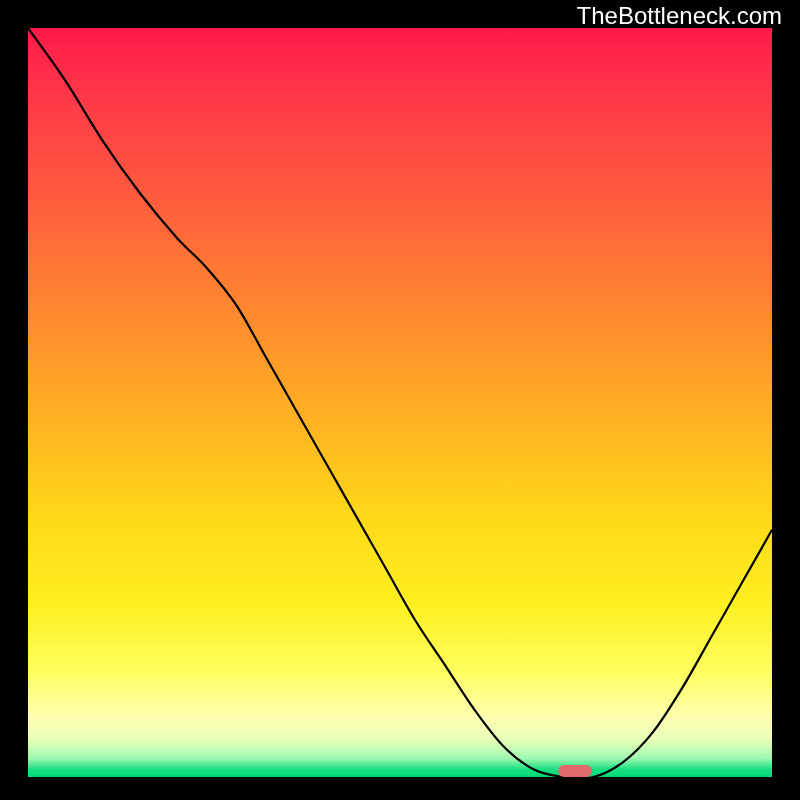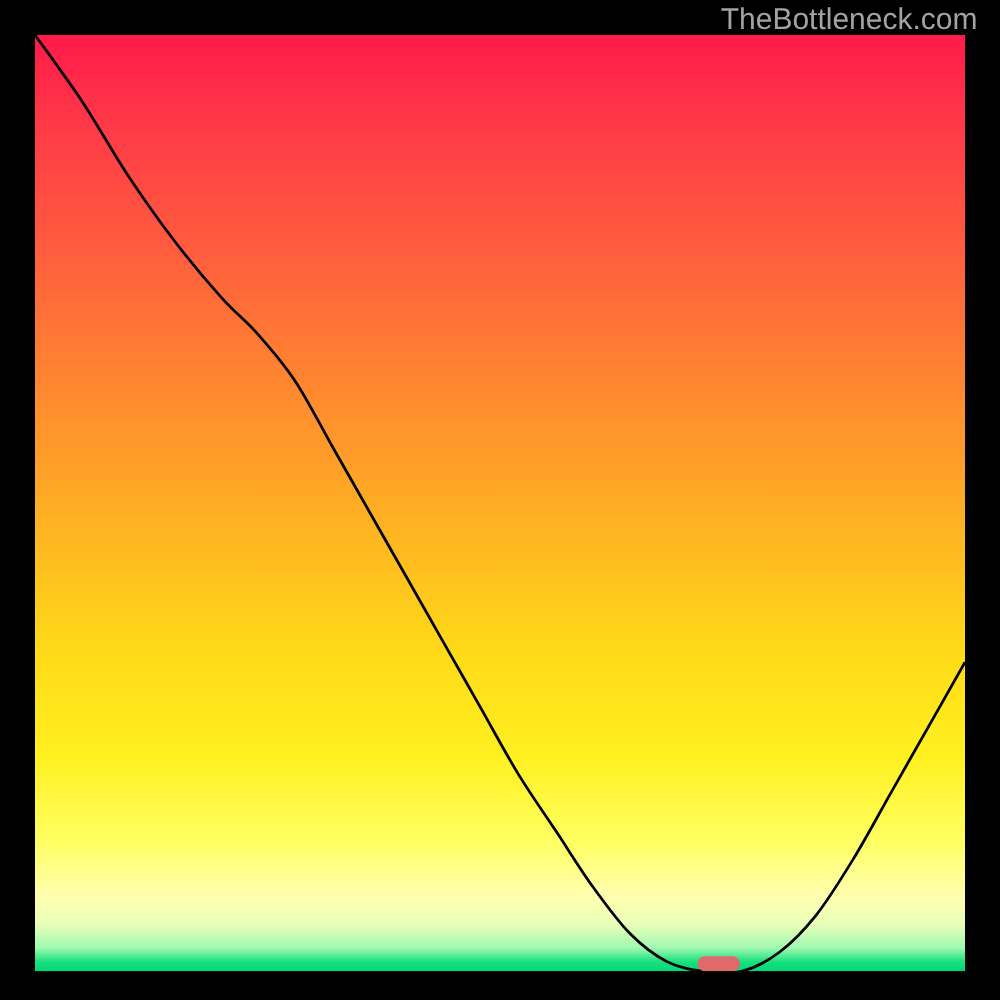--- a/index.html
+++ b/index.html
@@ -8,21 +8,21 @@
     background: #000;
     width: 800px;
     height: 800px;
     position: relative;
     font-family: Arial, Helvetica, sans-serif;
   }
   .watermark {
     position: absolute;
     top: 2px;
     right: 18px;
-    color: #a3a3a3;
+    color: #ffffff;
     font-size: 24px;
     font-weight: 500;
     z-index: 10;
   }
   .plot-frame {
     position: absolute;
     left: 25px;
     top: 25px;
     width: 750px;
     height: 755px;

